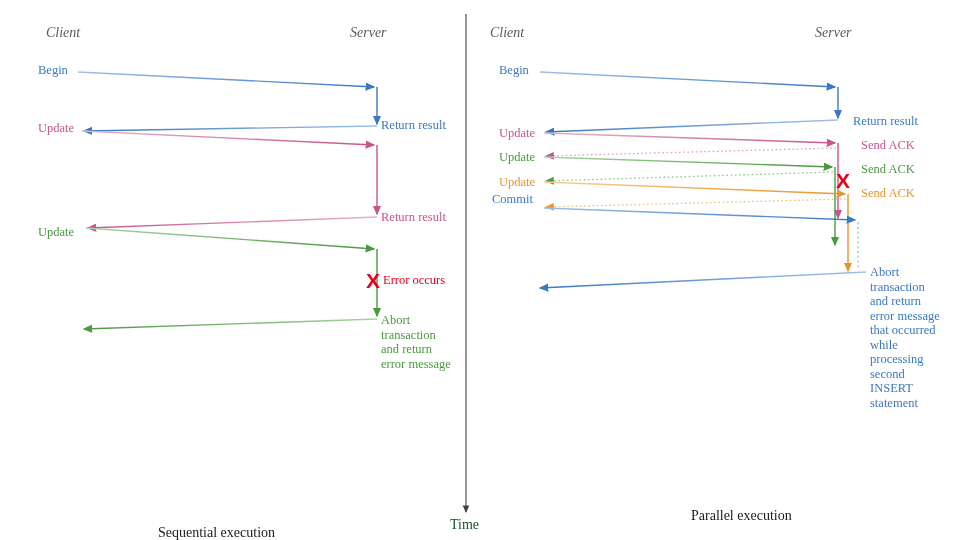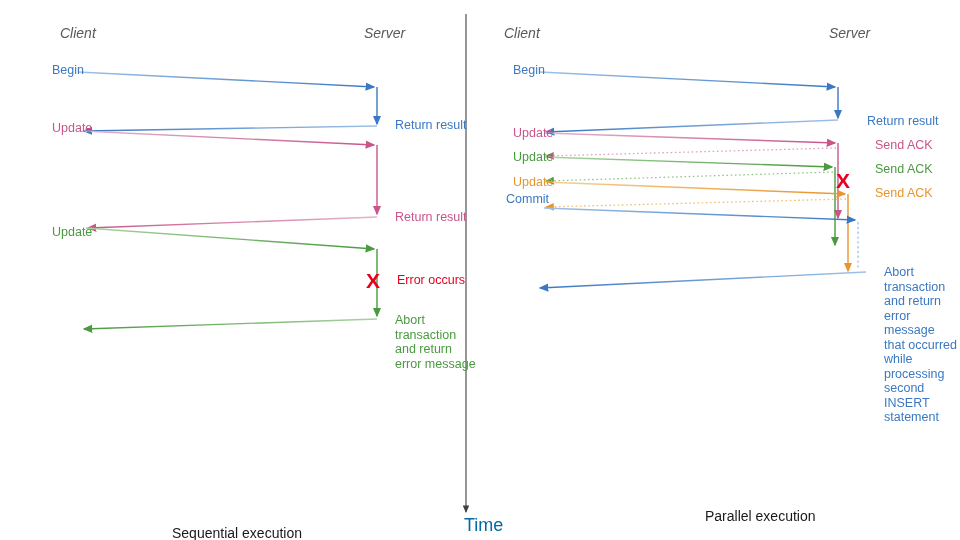--- a/index.html
+++ b/index.html
@@ -17,38 +17,37 @@
   }
   svg.layer {
     position: absolute;
     left: 0;
     top: 0;
     width: 960px;
     height: 540px;
   }
   .lbl {
     position: absolute;
-    font-family: Liberation Sans, sans-serif;
+    font-family: Liberation Serif, serif;
     font-size: 12.5px;
     line-height: 14.5px;
     white-space: pre;
-    margin-left: 14px;
   }
   .actor {
     font-style: italic;
     font-size: 14px;
     color: #595959;
   }
   .caption {
     font-size: 14px;
     color: #1a1a1a;
   }
   .timelbl {
-    font-size: 18px;
-    color: #0369a1;
+    font-size: 14px;
+    color: #14532d;
   }
   .errlbl {
     font-size: 12.5px;
     font-weight: normal;
   }
   .xmark {
     position: absolute;
     font-family: "Liberation Sans", sans-serif;
     font-size: 21px;
     font-weight: bold;

